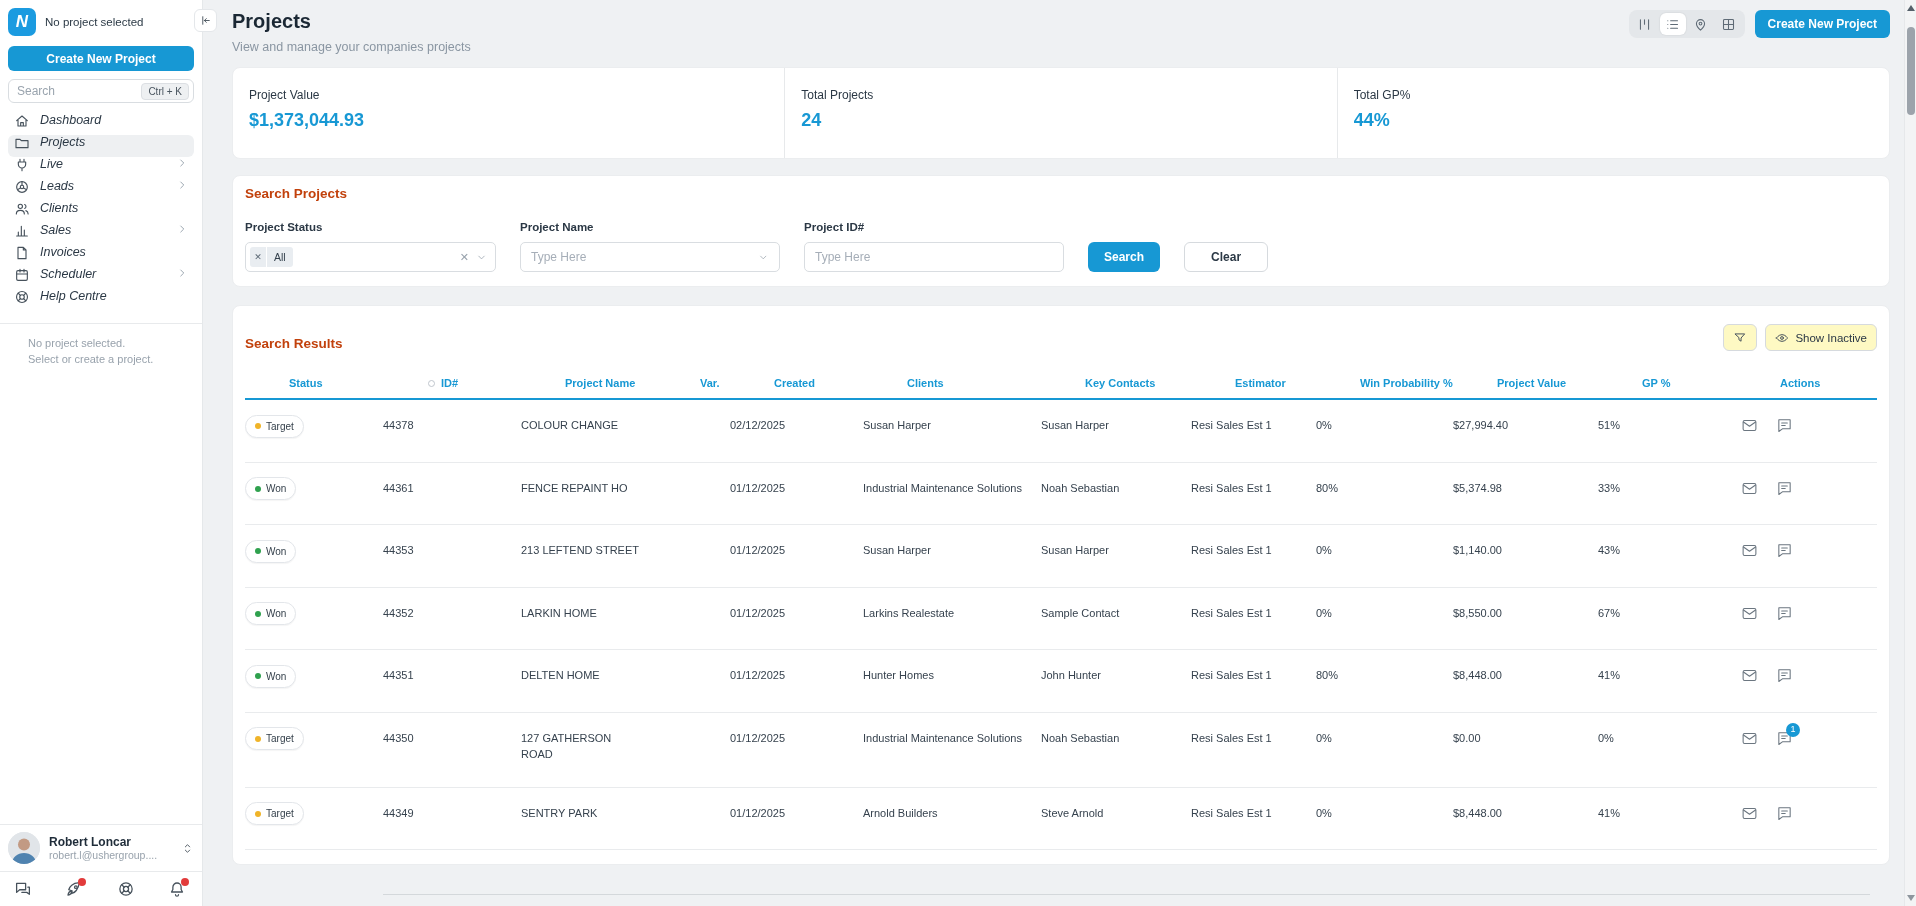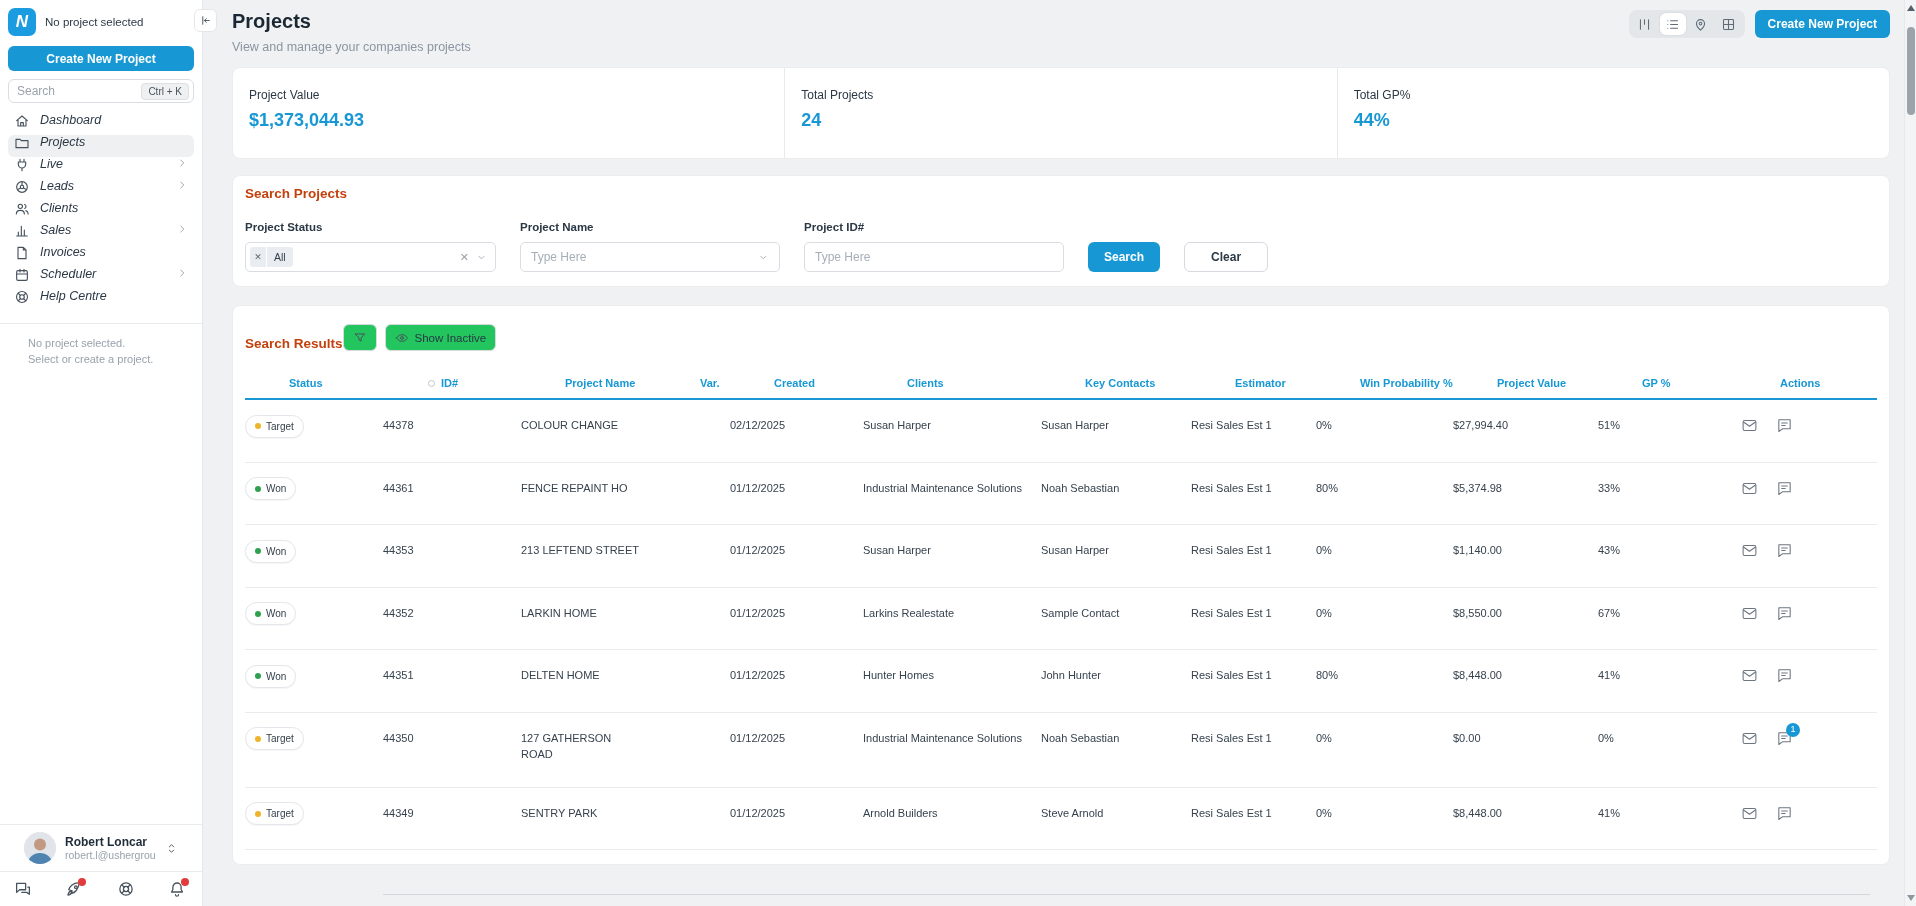--- a/index.html
+++ b/index.html
@@ -22,21 +22,21 @@
   .menu-item { display:flex; align-items:flex-start; gap:10px; height:22px; padding:0 6px; border-radius:6px; cursor:pointer;font-style:italic; }
   .menu-item.active { background:#eef0f2; }
   .mi-icon { width:16px; height:16px; }
   .mi-icon svg { width:16px; height:16px; }
   .mi-label { font-size:12.5px; color:#2b3845; flex:1; }
   .mi-chevron { width:12px; height:12px; color:#8b97a3; }
   .mi-chevron svg { width:12px; height:12px; }
   .sb-divider { border-top:1px solid #e8eaec; margin:8px 0 0 0; }
   .sb-note { padding:12px 8px 0 28px; font-size:11px; color:#98a2ac; line-height:1.45; }
   .sb-bottom { margin-top:auto; }
-  .user-row { border-top:1px solid #e8eaec; display:flex; align-items:center; gap:9px; padding:7px 24px; }
+  .user-row { border-top:1px solid #e8eaec; display:flex; align-items:center; gap:9px; padding:7px 8px; }
   .avatar { width:32px; height:32px; border-radius:50%; overflow:hidden; background:#e8ebee; position:relative; flex-shrink:0; }
   .user-meta { flex:1; min-width:0; }
   .user-name { font-size:12px; font-weight:bold; color:#1f2c39; }
   .user-email { font-size:10.5px; color:#98a2ac; white-space:nowrap; overflow:hidden; }
   .updown { color:#6b7680; }
   .icon-row { border-top:1px solid #e8eaec; display:flex; align-items:center; justify-content:space-between; padding:8px 16px 8px 14px; }
   .foot-ic { position:relative; width:18px; height:18px; cursor:pointer; }
   .foot-ic svg { width:18px; height:18px; }
   .reddot { position:absolute; top:-2px; right:-3px; width:8px; height:8px; background:#e23b3b; border-radius:50%; }
 
@@ -85,23 +85,23 @@
   .input-box input { border:none; outline:none; font-size:12px; font-family:inherit; width:100%; color:#2b3845; }
   .input-box input::placeholder { color:#a6aeb8; }
   .btn-search { height:30px; padding:0 16px; background:#1798d4; color:#fff; border:none; border-radius:6px; font-size:12px; font-weight:bold; font-family:inherit; cursor:pointer; }
   .btn-clear { height:30px; padding:0 26px; background:#fff; color:#2b3845; border:1px solid #d6dade; border-radius:6px; font-size:12px; font-weight:bold; font-family:inherit; cursor:pointer; }
   .adv-row { display:flex; align-items:center; gap:10px; margin-top:16px; }
   .adv-label { font-size:12px; color:#2b3845; }
   .checkbox { width:15px; height:15px; border:1px solid #cfd5da; border-radius:4px; background:#fff; cursor:pointer; }
 
   
   .results { margin-top:18px; padding:12px 12px 0 12px; height:560px; }
-  .results-head { display:flex; justify-content:flex-start; align-items:flex-start; margin-top:18px; }
+  .results-head { display:flex; justify-content:space-between; align-items:flex-start; margin-top:18px; }
   .results-tools { display:flex; gap:8px; margin-top:-12px; }
-  .tool-btn { height:27px; border:1px solid #d6dade; border-radius:6px; background:#22c55e; display:flex; align-items:center; gap:6px; padding:0 9px; font-size:11.5px; color:#2b3845; cursor:pointer; }
+  .tool-btn { height:27px; border:1px solid #d6dade; border-radius:6px; background:#fef9c3; display:flex; align-items:center; gap:6px; padding:0 9px; font-size:11.5px; color:#2b3845; cursor:pointer; }
   .tool-btn svg { width:14px; height:14px; }
 
   .grid { display:grid; grid-template-columns:138px 138px 135px 74px 133px 178px 150px 125px 137px 145px 138px 1fr; }
   .thead { margin-top:26px; border-bottom:2px solid #1798d4; padding-bottom:9px; }
   .th { font-size:11px; font-weight:bold; color:#1798d4; display:flex; align-items:center; gap:5px;margin-left:44px; }
   .th svg { width:9px; height:9px; }
   .trow { border-bottom:1px solid #e9ebed; padding:17px 0 24px 0; min-height:60px; }
   .td { font-size:11px; color:#36424e; padding-right:16px; line-height:1.5; }
   .pill { display:inline-flex; align-items:center; gap:5px; border:1px solid #e3e6ea; border-radius:999px; padding:3px 9px; font-size:10px; color:#333f4a; background:#fff; box-shadow:0 1px 1px rgba(0,0,0,.04); margin-top:-3px; }
   .dot { width:6px; height:6px; border-radius:50%; }

